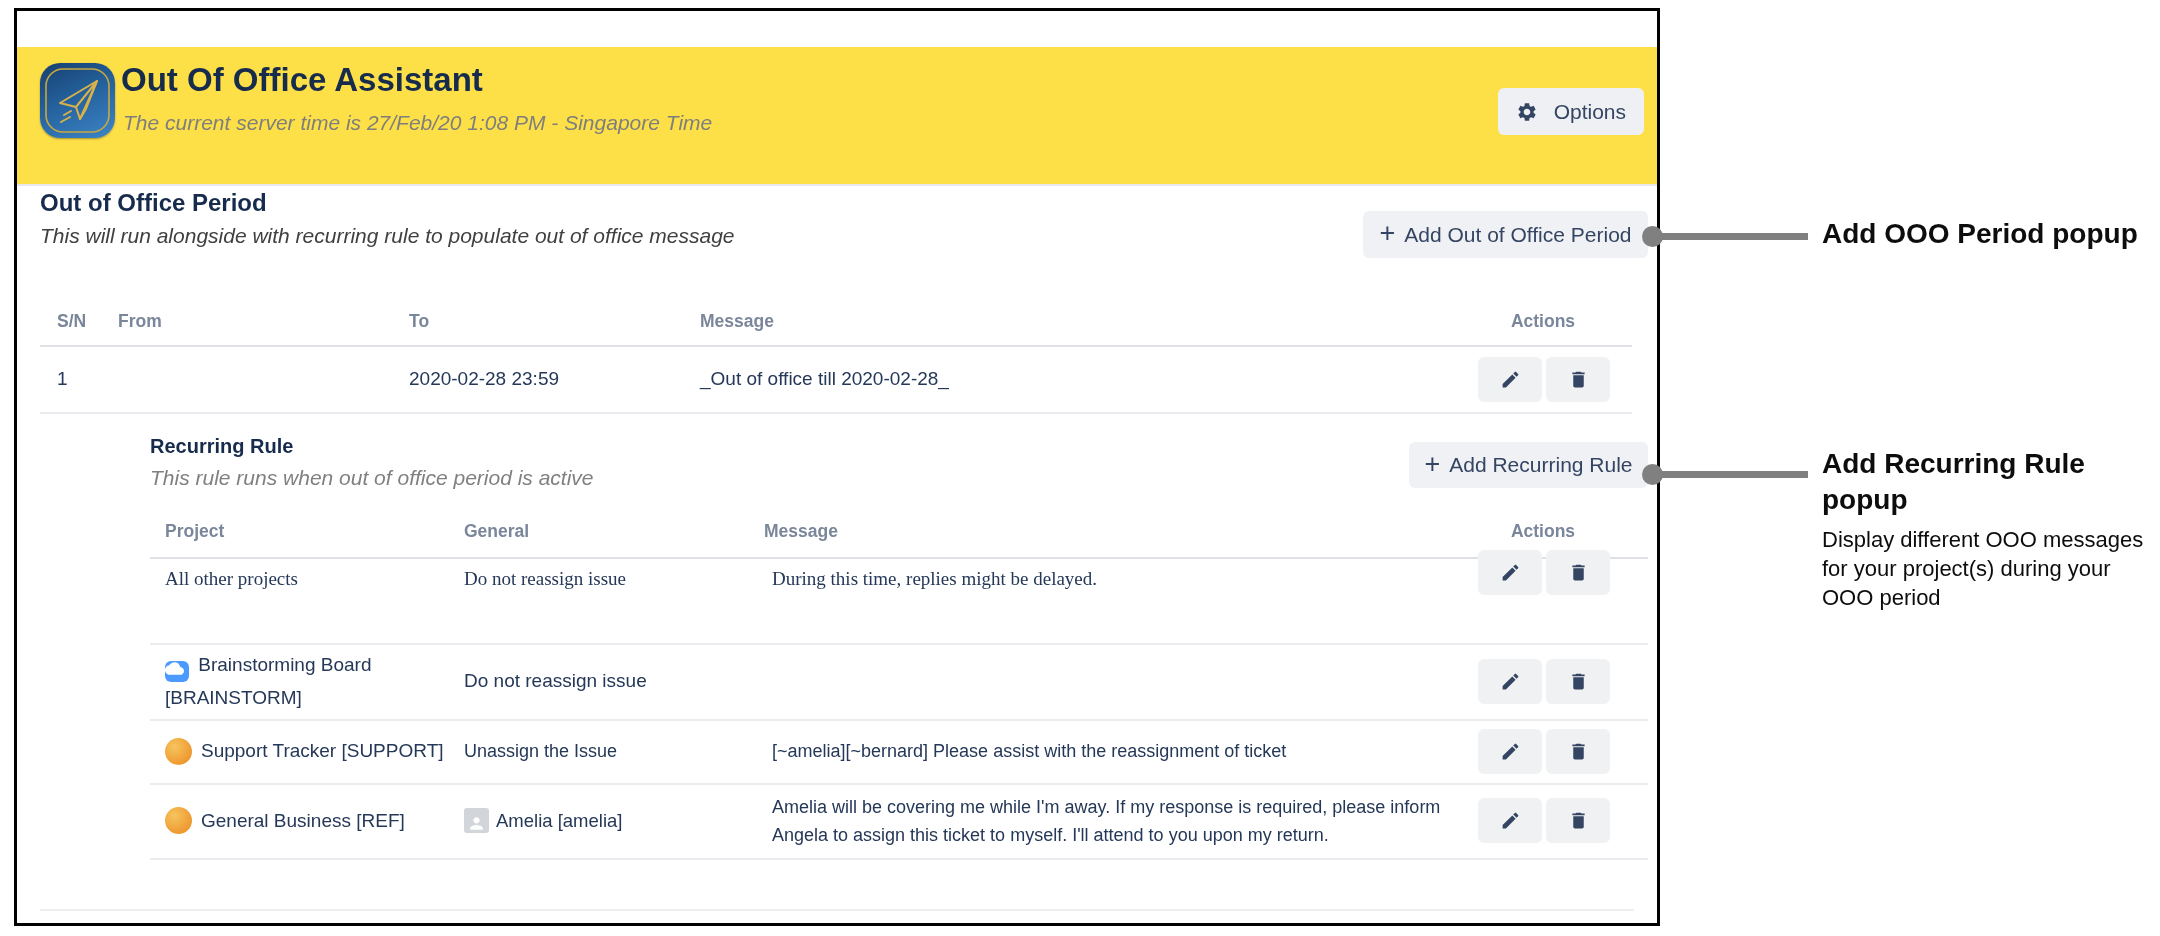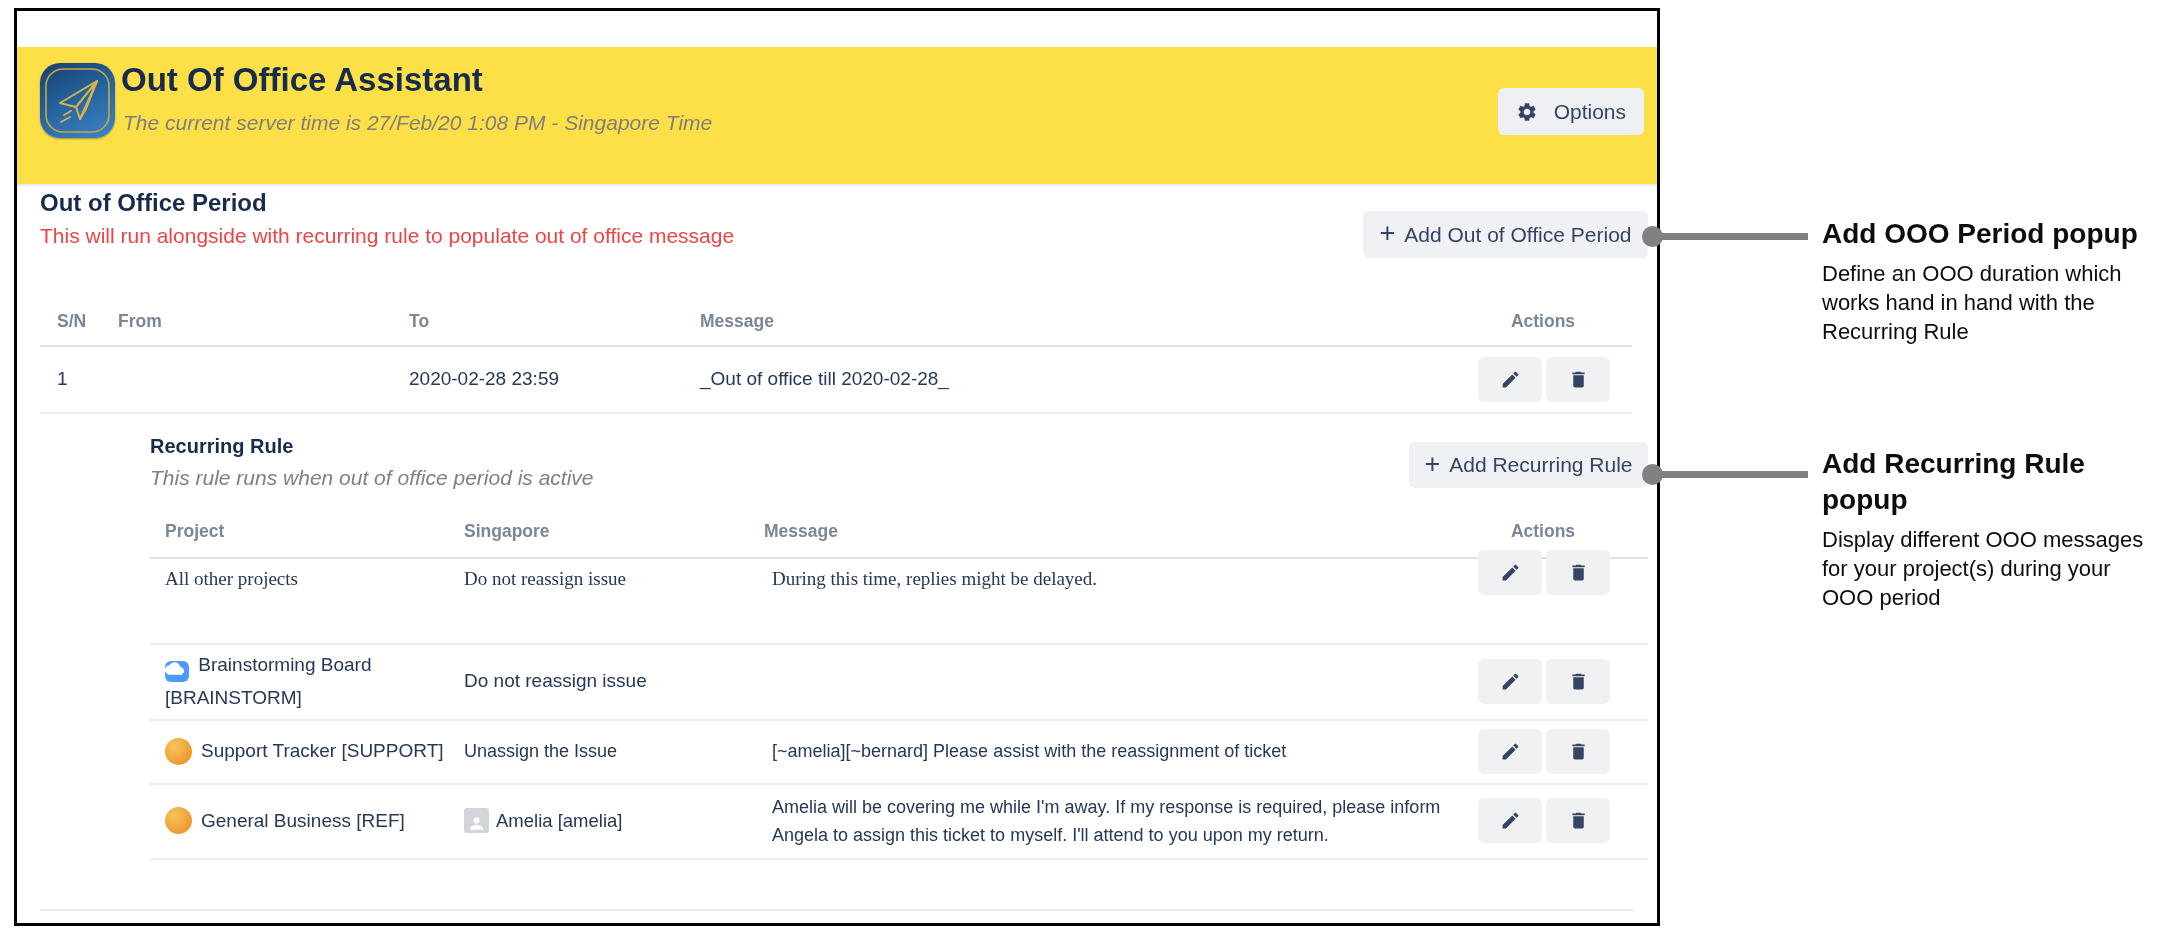--- a/index.html
+++ b/index.html
@@ -17,21 +17,21 @@
               background:linear-gradient(155deg,#173F6E 0%, #24619C 45%, #3D85C8 100%);
               box-shadow:0 1px 2px rgba(0,0,0,.35); }
   .app-title { position:absolute; left:104px; top:14px; font-size:33px; font-weight:700; color:#172B4D; }
   .app-subtitle { position:absolute; left:106px; top:64px; font-size:21px; font-style:italic; color:#7E7E7E; }
   .options-btn { position:absolute; right:13px; top:41px; height:47px; padding:0 18px;
                  background:#EFF0F3; border:none; border-radius:6px; display:flex; align-items:center; gap:16px;
                  font-family:inherit; font-size:21px; color:#344563; cursor:pointer; }
 
   
   .sec1-title { position:absolute; left:23px; top:178px; font-size:24px; font-weight:700; color:#172B4D; }
-  .sec1-sub { position:absolute; left:23px; top:213px; font-size:21px; color:#ef4444; }
+  .sec1-sub { position:absolute; left:23px; top:213px; font-size:21px; font-style:italic; color:#404040; }
   .add-btn { position:absolute; background:#F0F1F4; border:none; border-radius:6px;
              display:flex; align-items:center; justify-content:center; gap:9px;
              font-family:inherit; font-size:21px; color:#344563; cursor:pointer; }
   .add-ooo { left:1346px; top:200px; width:285px; height:47px; }
   .add-rec { left:1392px; top:431px; width:239px; height:46px; }
   .plus { font-size:27px; font-weight:400; line-height:1; color:#344563; margin-top:-2px; }
 
   .hdr-cell { position:absolute; top:0; height:100%; display:flex; align-items:center;
               font-size:17.5px; font-weight:600; color:#7A869A; }
   .cell { position:absolute; top:0; height:100%; display:flex; align-items:center;
@@ -133,21 +133,21 @@
 
     <div class="rec-title">Recurring Rule</div>
     <div class="rec-sub">This rule runs when out of office period is active</div>
     <button class="add-btn add-rec">
       <span class="plus">+</span>
       <span>Add Recurring Rule</span>
     </button>
 
     <div class="t2-header">
       <div class="hdr-cell" style="left:15px">Project</div>
-      <div class="hdr-cell" style="left:314px">Singapore</div>
+      <div class="hdr-cell" style="left:314px">General</div>
       <div class="hdr-cell" style="left:614px">Message</div>
       <div class="hdr-cell" style="left:1318px;width:150px;justify-content:center">Actions</div>
     </div>
     <div class="divider dark" style="left:133px; top:546px; width:1498px;"></div>
 
     <div class="t2-row" style="top:518px; height:100px;font-family:Liberation Serif, serif;">
       <div class="cell" style="left:15px; width:280px;">All other projects</div>
       <div class="cell" style="left:314px; width:280px;">Do not reassign issue</div>
       <div class="cell" style="left:622px; width:700px;">During this time, replies might be delayed.</div>
       <button class="icon-btn" style="left:1328px; top:21px;">
@@ -235,21 +235,20 @@
     </div>
     <div class="divider" style="left:133px; top:847px; width:1498px;"></div>
 
     <div class="divider" style="left:23px; top:898px; width:1594px; background:#EDEEF0;"></div>
   </div>
 
   <div class="conn-dot" style="left:1642px; top:226px;"></div>
   <div class="conn-line" style="left:1650px; top:233px; width:158px;"></div>
   <div class="annotation" style="left:1822px; top:216px;">
     <h3>Add OOO Period popup</h3>
-    <p>Define an OOO duration which works hand in hand with the Recurring Rule</p>
   </div>
 
   <div class="conn-dot" style="left:1642px; top:464px;"></div>
   <div class="conn-line" style="left:1650px; top:471px; width:158px;"></div>
   <div class="annotation" style="left:1822px; top:446px;">
     <h3>Add Recurring Rule popup</h3>
     <p>Display different OOO messages for your project(s) during your OOO period</p>
   </div>
 
 </div>

